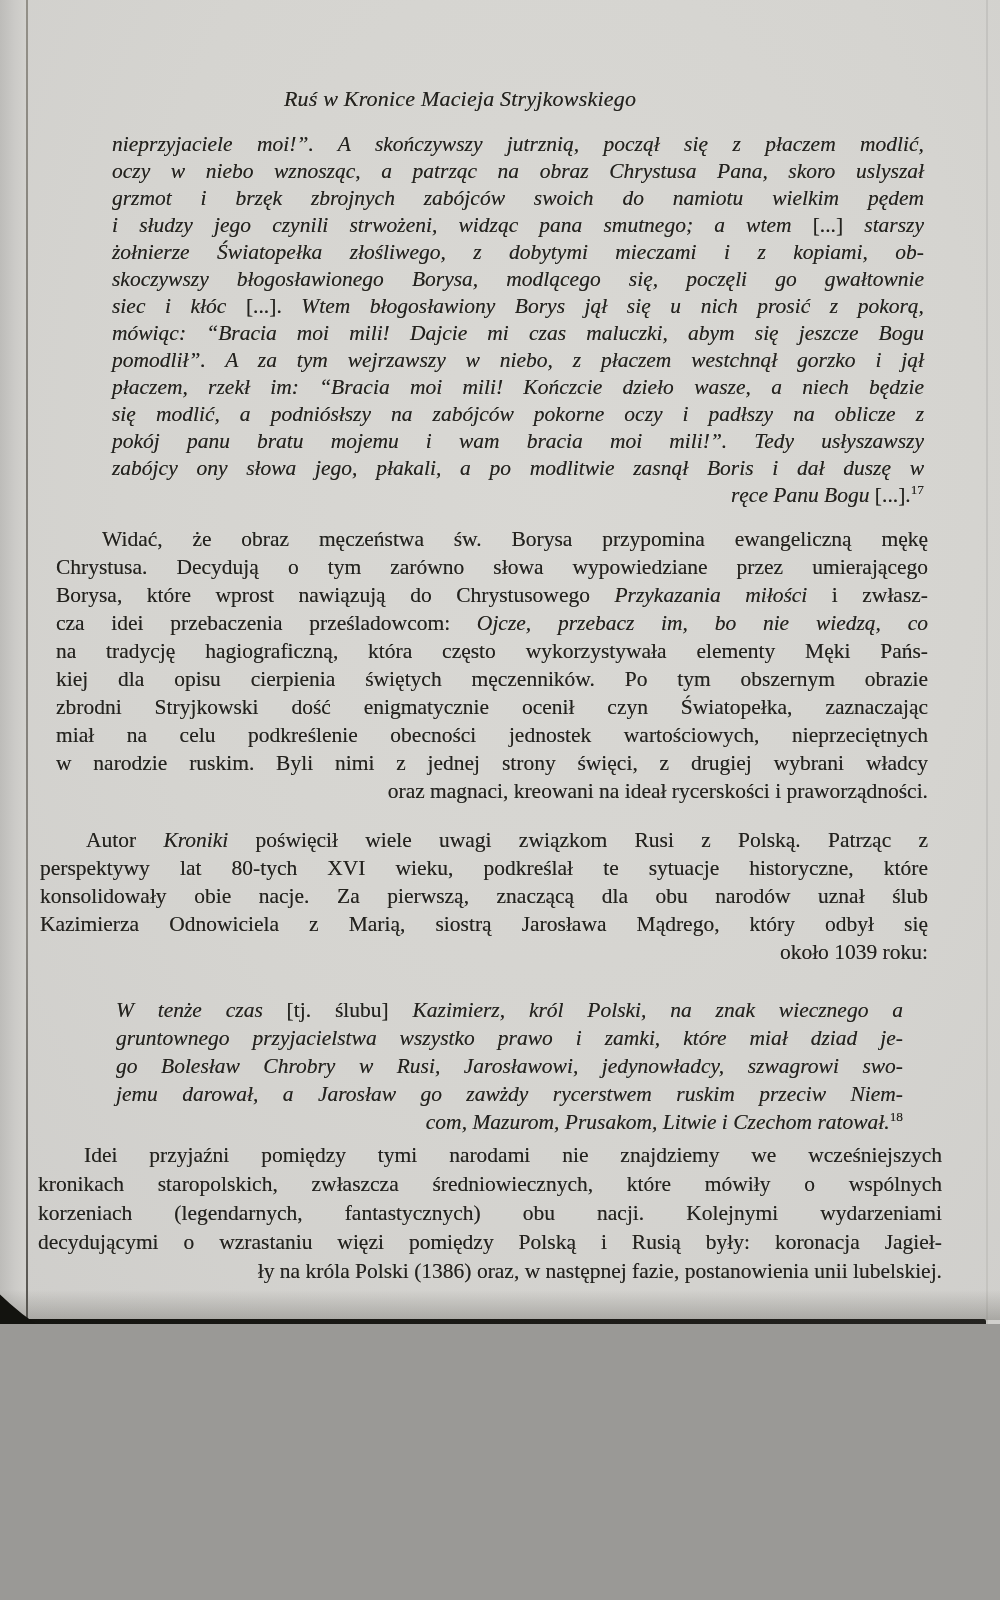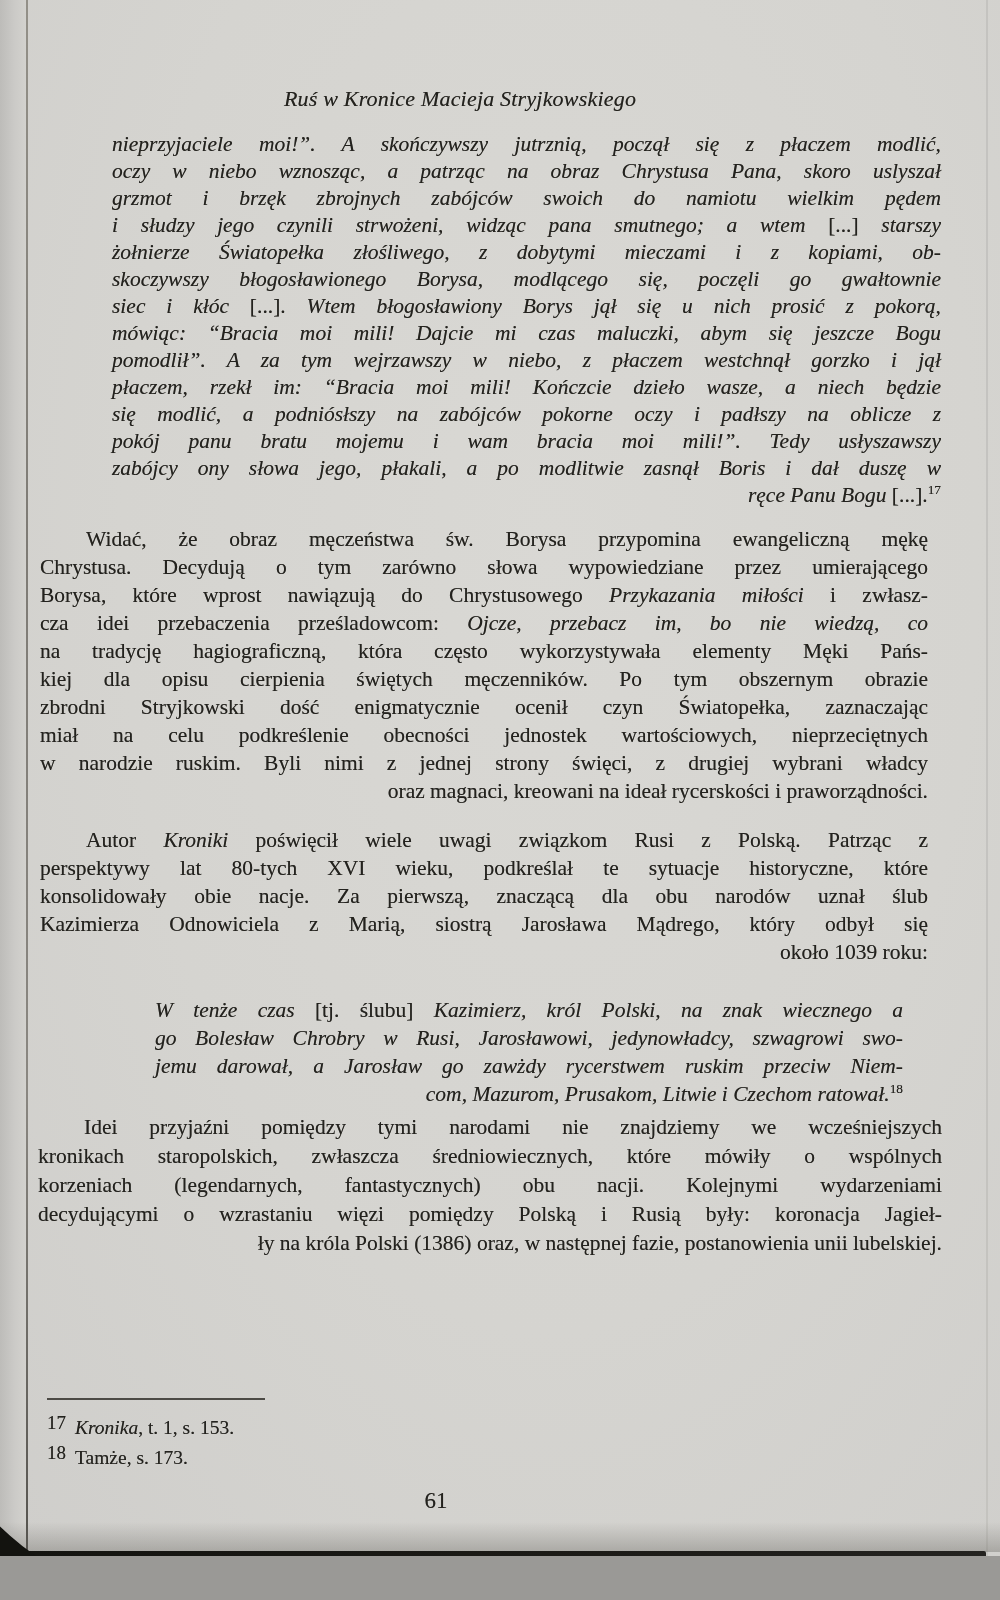--- a/index.html
+++ b/index.html
@@ -1,17 +1,17 @@
 <!DOCTYPE html>
 <html><head>
 <meta charset="utf-8">
 <style>
   html,body { margin:0; padding:0; background:#9a9996; }
   .scan {
-    position:relative; width:1000px; height:1556px; overflow:hidden;
+    position:relative; width:1000px; height:1324px; overflow:hidden;
     background: radial-gradient(ellipse at 55% 35%, #d9d8d4 0%, #d5d4d0 55%, #cfcecb 100%);
     font-family:"Liberation Serif", serif;
     color:#23221e;
     text-shadow: 0 0 0.5px rgba(38,36,30,0.5);
   }
   
   .gutter { position:absolute; left:0; top:0; bottom:0; width:26px;
     background:linear-gradient(90deg,#bdbcb9 0%,#cbcac7 55%,#d3d2ce 100%); }
   .gutter-line { position:absolute; left:26px; top:0; bottom:0; width:2px;
     background:linear-gradient(180deg,#939088 0%,#7e7b75 35%,#8a8781 70%,#55534e 100%); }
@@ -32,27 +32,27 @@
   .text-blocks { position:absolute; top:131px; left:0; width:1000px; }
   .block { }
   .line { text-align:right; }
   .line.just { text-align:justify; text-align-last:justify; }
   .line.ind { text-indent:46px; }
   .quote .line { font-style:italic; }
   .it { font-style:italic; }
   .rm { font-style:normal; }
   .sup { font-size:0.62em; vertical-align:super; font-style:normal; line-height:0; }
 
-  .q1 { margin:0 59px 0 112px; }
+  .q1 { margin:0 76px 0 112px; }
   .q1 .line { font-size:21.5px; line-height:27px; }
-  .p1 { margin:16px 72px 0 40px; }
+  .p1 { margin:16px 72px 0 56px; }
   .p2 { margin:21px 72px 0 40px; }
   .para .line { font-size:21.5px; line-height:28px; }
   .q2 { margin:30px 97px 0 116px; }
-  .q2 .line { font-size:21.5px; line-height:28px;margin-left:39px; }
+  .q2 .line { font-size:21.5px; line-height:28px; }
   .p3 { margin:5px 58px 0 38px; }
   .p3 .line { line-height:29px; }
 
   
   .footnotes { position:absolute; left:47px; top:1398px; }
   .fn-rule { width:218px; height:2px; background:#4c4a45; margin-bottom:13px; }
   .fn { font-size:19.5px; line-height:30px; }
   .fn .marker { position:relative; top:-5px; margin-right:9px; font-size:19px; }
 </style>
 </head>
@@ -96,20 +96,21 @@
       </div>
       <div class="block p2 para">
         <div class="line just ind"><span>Autor </span><span class="it">Kroniki</span><span> poświęcił wiele uwagi związkom Rusi z Polską. Patrząc z</span></div>
         <div class="line just"><span>perspektywy lat 80-tych XVI wieku, podkreślał te sytuacje historyczne, które</span></div>
         <div class="line just"><span>konsolidowały obie nacje. Za pierwszą, znaczącą dla obu narodów uznał ślub</span></div>
         <div class="line just"><span>Kazimierza Odnowiciela z Marią, siostrą Jarosława Mądrego, który odbył się</span></div>
         <div class="line"><span>około 1039 roku:</span></div>
       </div>
       <div class="block q2 quote">
         <div class="line just"><span>W tenże czas </span><span class="rm">[tj. ślubu]</span><span> Kazimierz, król Polski, na znak wiecznego a</span></div>
+        <div class="line just"><span>gruntownego przyjacielstwa wszystko prawo i zamki, które miał dziad je-</span></div>
         <div class="line just"><span>go Bolesław Chrobry w Rusi, Jarosławowi, jedynowładcy, szwagrowi swo-</span></div>
         <div class="line just"><span>jemu darował, a Jarosław go zawżdy rycerstwem ruskim przeciw Niem-</span></div>
         <div class="line"><span>com, Mazurom, Prusakom, Litwie i Czechom ratował.</span><span class="rm sup">18</span></div>
       </div>
       <div class="block p3 para">
         <div class="line just ind"><span>Idei przyjaźni pomiędzy tymi narodami nie znajdziemy we wcześniejszych</span></div>
         <div class="line just"><span>kronikach staropolskich, zwłaszcza średniowiecznych, które mówiły o wspólnych</span></div>
         <div class="line just"><span>korzeniach (legendarnych, fantastycznych) obu nacji. Kolejnymi wydarzeniami</span></div>
         <div class="line just"><span>decydującymi o wzrastaniu więzi pomiędzy Polską i Rusią były: koronacja Jagieł-</span></div>
         <div class="line"><span>ły na króla Polski (1386) oraz, w następnej fazie, postanowienia unii lubelskiej.</span></div>

